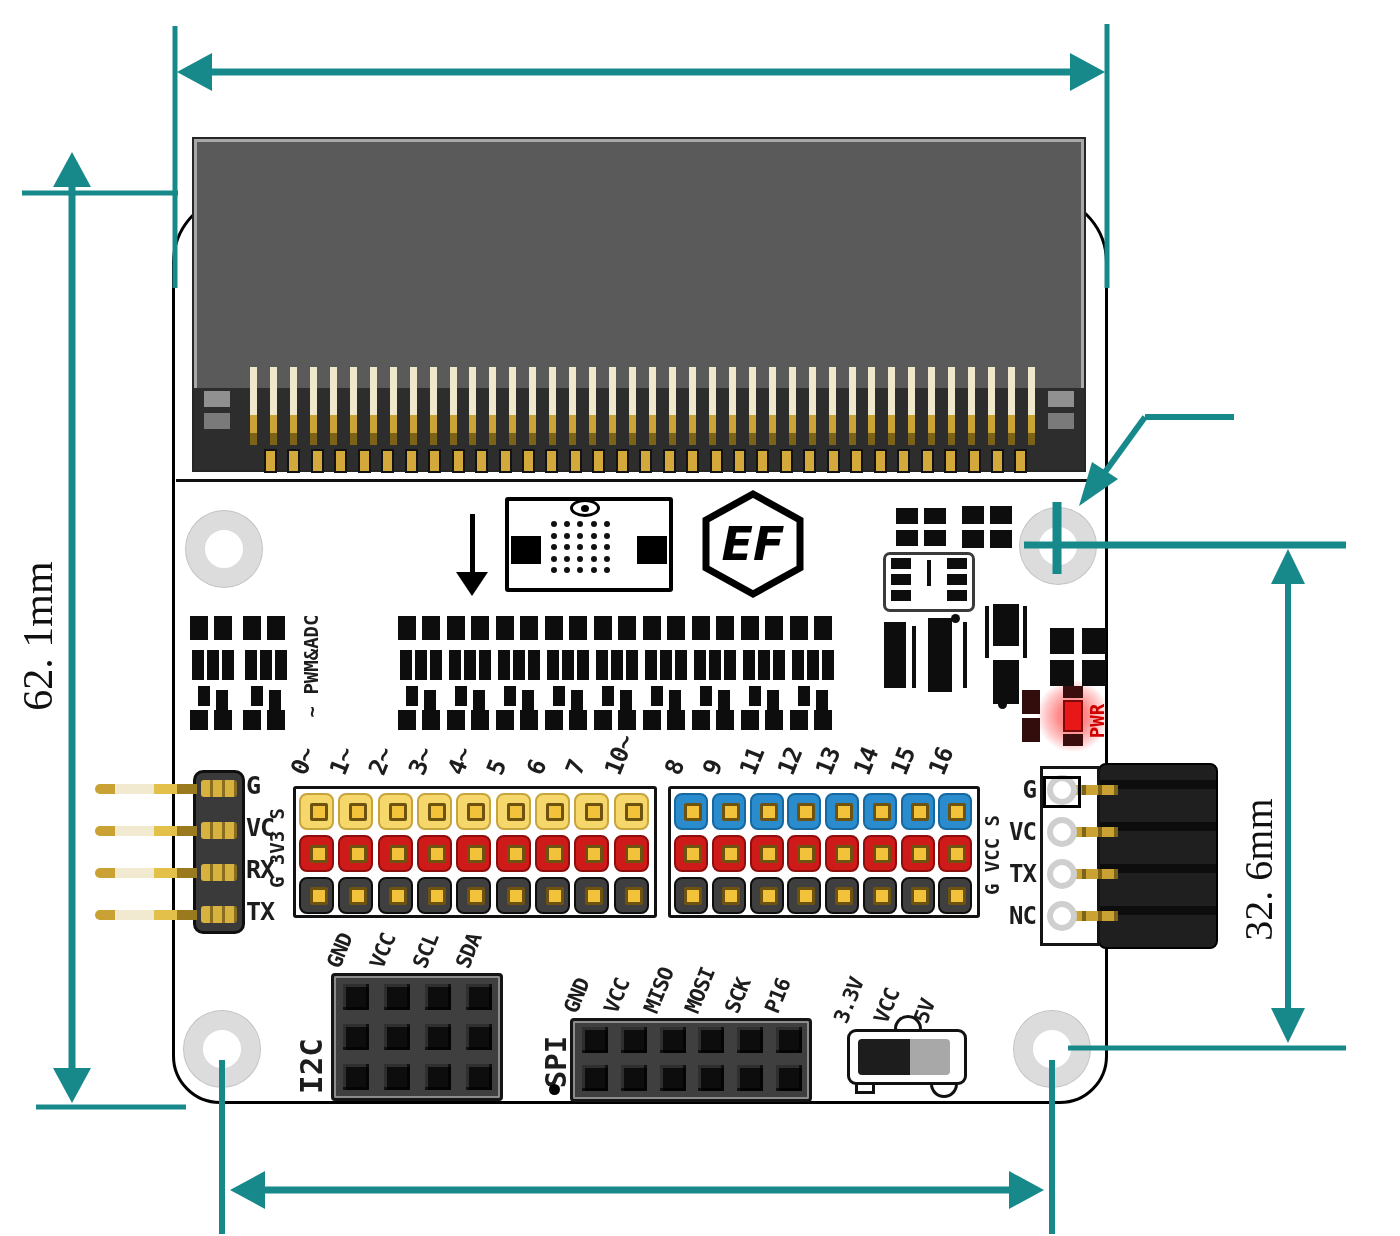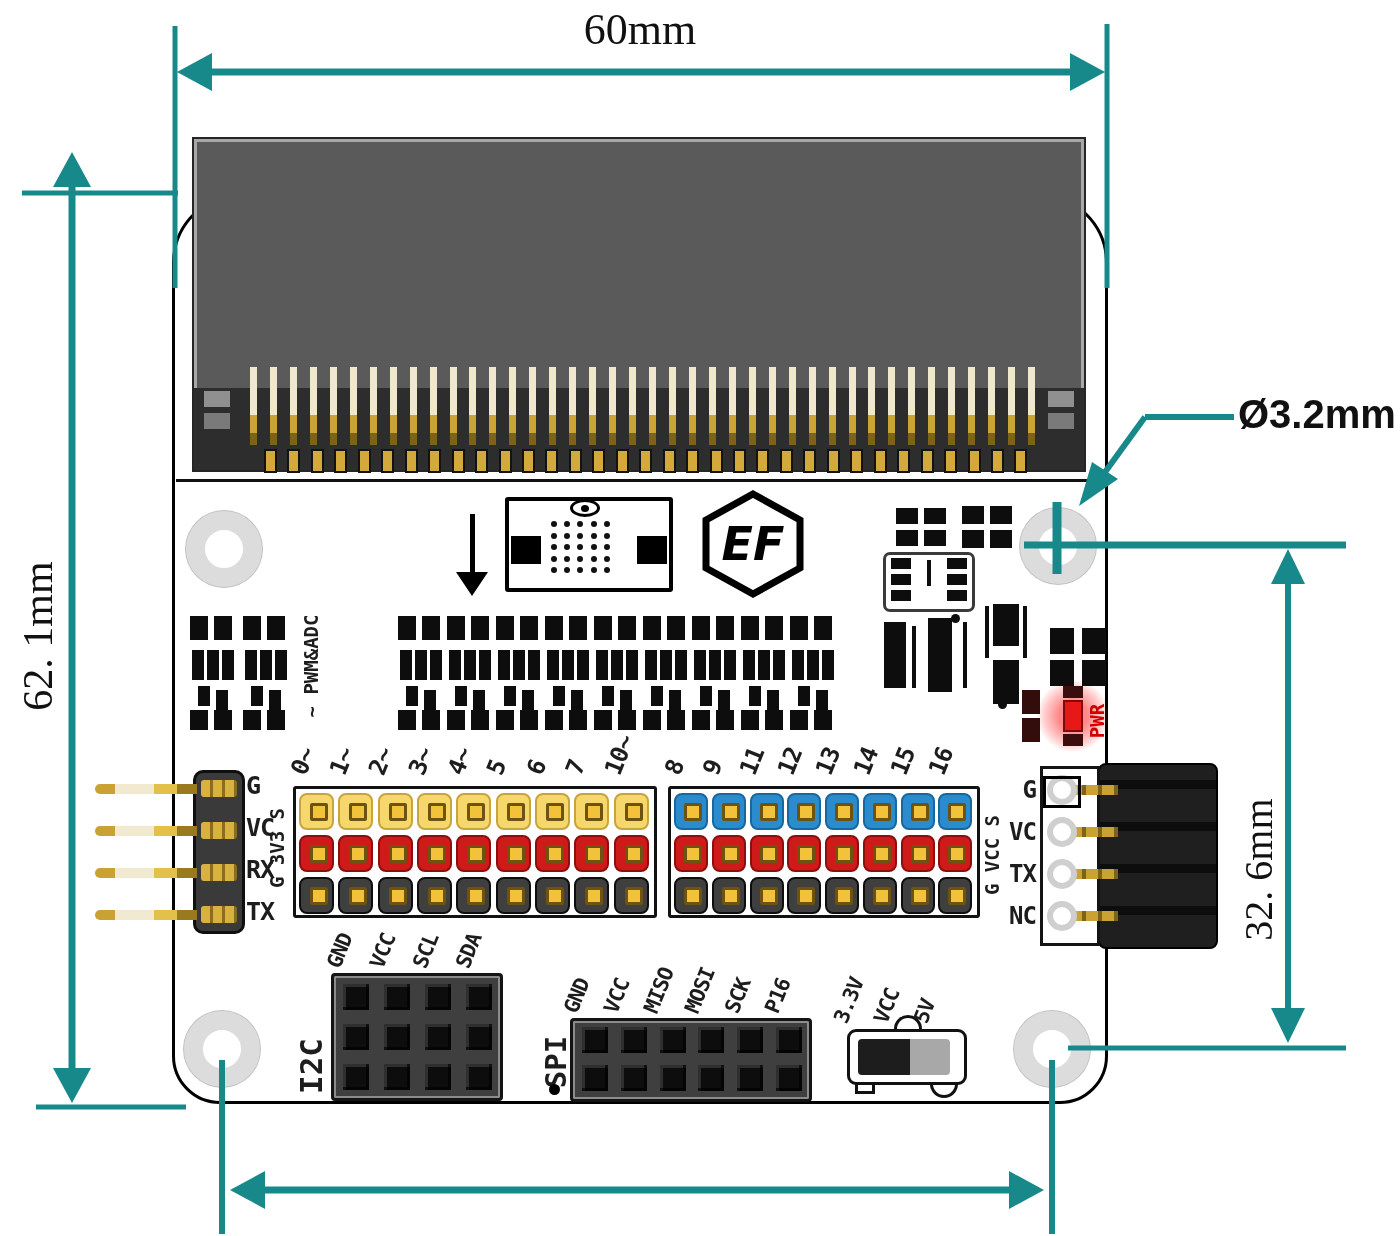--- a/index.html
+++ b/index.html
@@ -418,24 +418,22 @@
       <line x1="262" y1="1190" x2="1012" y2="1190" stroke-width="7"></line>
       <polygon points="230,1190 265,1171 265,1209" stroke="none"></polygon>
       <polygon points="1044,1190 1009,1171 1009,1209" stroke="none"></polygon>
 
       <line x1="1234" y1="417" x2="1145" y2="417" stroke-width="6"></line>
       <line x1="1145" y1="417" x2="1100" y2="479" stroke-width="6"></line>
       <polygon points="1079,506 1092,462 1118,479" stroke="none"></polygon>
     </g>
   </svg>
 
-  <div class="abs serif" style="left:560px;top:4px;width:160px;text-align:center;font-size:44px;z-index:60;">60mm</div>
   <div class="vtext serif" style="left:-82px;top:612px;width:240px;font-size:42px;z-index:60;">62. 1mm</div>
   <div class="vtext serif" style="left:1128px;top:846px;width:260px;font-size:40px;z-index:60;">32. 6mm</div>
-  <div class="abs" style="left:1238px;top:392px;font-size:40px;font-weight:600;color:#111;z-index:60;">Ø3.2mm</div>
 
 <div class="slant" style="position: absolute; left: 311px; top: 751px; height: 28px;">0~</div>
     <div class="slant" style="position: absolute; left: 350px; top: 751px; height: 28px;">1~</div>
     <div class="slant" style="position: absolute; left: 389px; top: 751px; height: 28px;">2~</div>
     <div class="slant" style="position: absolute; left: 429px; top: 751px; height: 28px;">3~</div>
     <div class="slant" style="position: absolute; left: 468px; top: 751px; height: 28px;">4~</div>
     <div class="slant" style="position: absolute; left: 507px; top: 751px; height: 28px;">5</div>
     <div class="slant" style="position: absolute; left: 547px; top: 751px; height: 28px;">6</div>
     <div class="slant" style="position: absolute; left: 586px; top: 751px; height: 28px;">7</div>
     <div class="slant" style="position: absolute; left: 625px; top: 751px; height: 28px;">10~</div>

